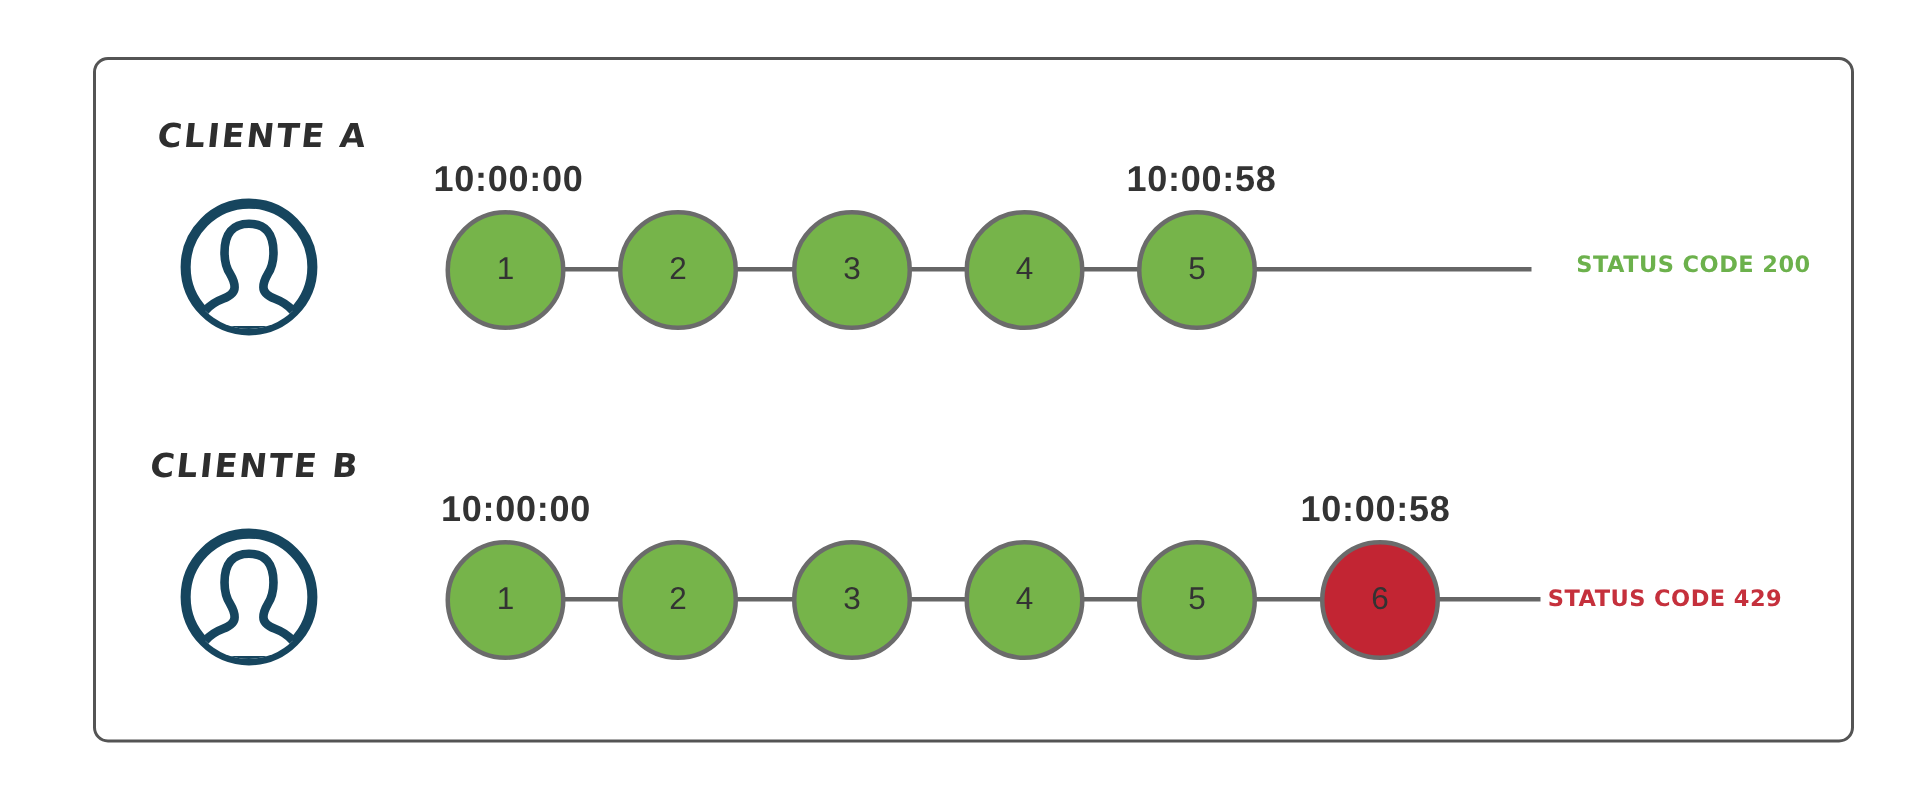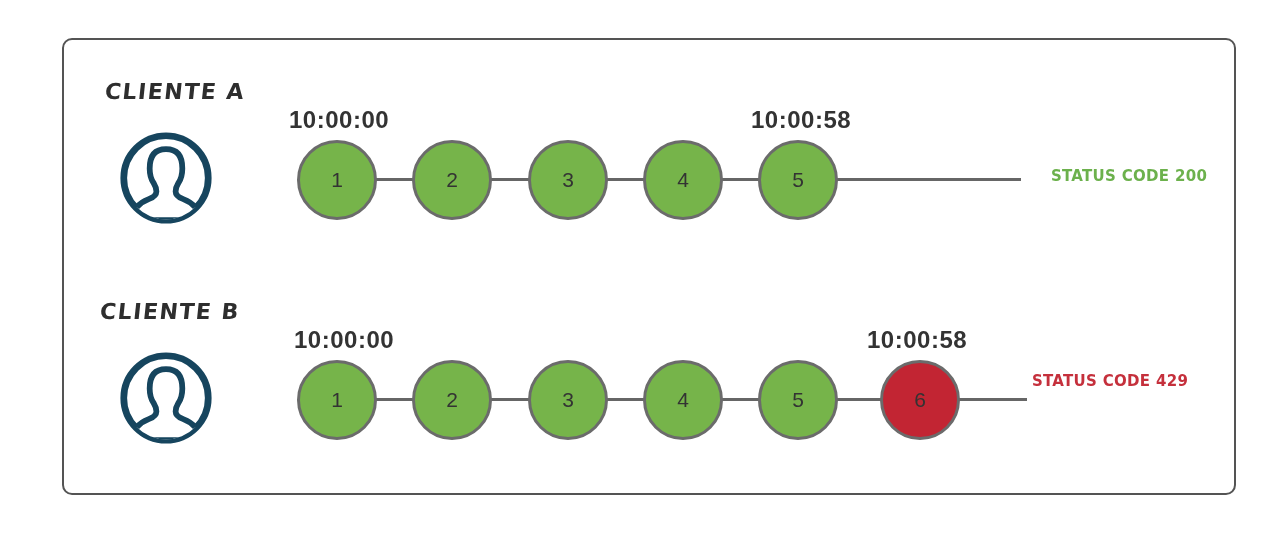--- a/index.html
+++ b/index.html
@@ -142,16 +142,16 @@
 
   <div class="track" style="left:337px; top:398px; width:690px;"></div>
 
   <div class="node success" style="left:297px; top:360px;">1</div>
   <div class="node success" style="left:412px; top:360px;">2</div>
   <div class="node success" style="left:528px; top:360px;">3</div>
   <div class="node success" style="left:643px; top:360px;">4</div>
   <div class="node success" style="left:758px; top:360px;">5</div>
   <div class="node error" style="left:880px; top:360px;">6</div>
 
-  <div class="status error" style="left:1025px; top:371px; width:170px;">
+  <div class="status error" style="left:1025px; top:389px; width:170px;">
     <div>STATUS CODE 429</div>
   </div>
 </div>
 
 </body></html>

